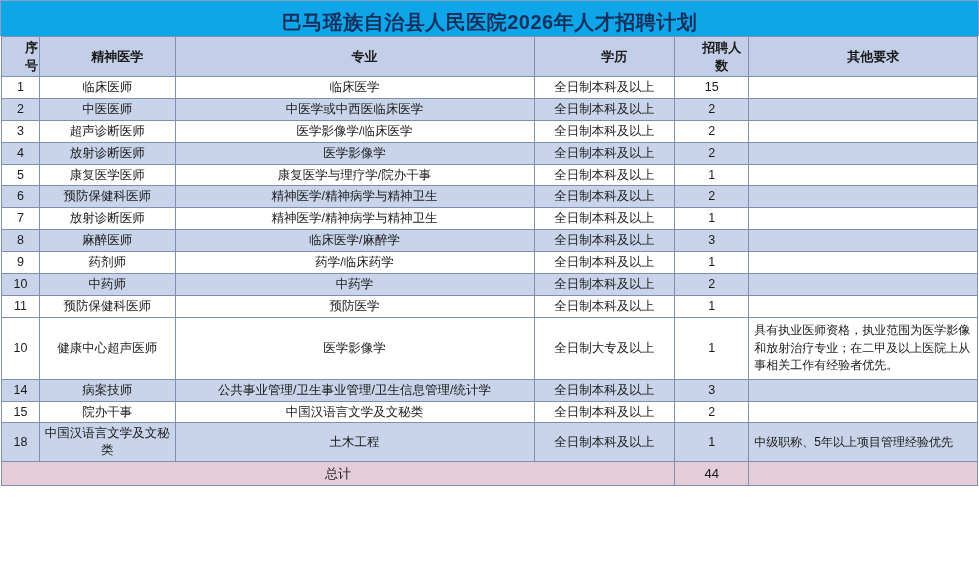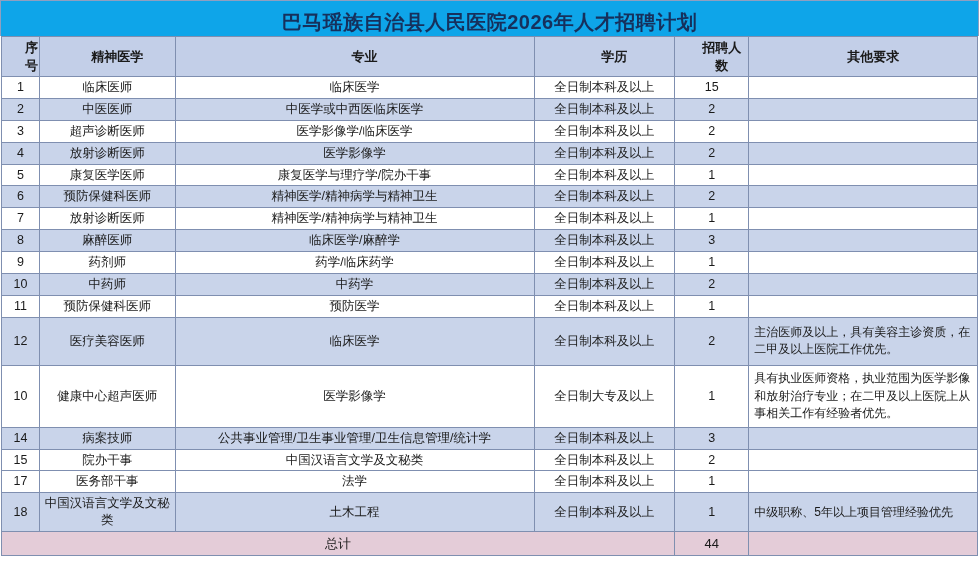--- a/index.html
+++ b/index.html
@@ -170,28 +170,20 @@
         <td class="req"></td>
       </tr>
       <tr class="norm">
         <td>11</td>
         <td>预防保健科医师</td>
         <td>预防医学</td>
         <td>全日制本科及以上</td>
         <td>1</td>
         <td class="req"></td>
       </tr>
-      <tr class="alt" style="height:48px">
-        <td>12</td>
-        <td>医疗美容医师</td>
-        <td>临床医学</td>
-        <td>全日制本科及以上</td>
-        <td>2</td>
-        <td class="req">主治医师及以上，具有美容主诊资质，在二甲及以上医院工作优先。</td>
-      </tr>
       <tr class="norm" style="height:62px">
         <td>10</td>
         <td>健康中心超声医师</td>
         <td>医学影像学</td>
         <td>全日制大专及以上</td>
         <td>1</td>
         <td class="req">具有执业医师资格，执业范围为医学影像和放射治疗专业；在二甲及以上医院上从事相关工作有经验者优先。</td>
       </tr>
       <tr class="alt">
         <td>14</td>
@@ -200,28 +192,20 @@
         <td>全日制本科及以上</td>
         <td>3</td>
         <td class="req"></td>
       </tr>
       <tr class="norm">
         <td>15</td>
         <td>院办干事</td>
         <td>中国汉语言文学及文秘类</td>
         <td>全日制本科及以上</td>
         <td>2</td>
-        <td class="req"></td>
-      </tr>
-      <tr class="norm">
-        <td>17</td>
-        <td>医务部干事</td>
-        <td>法学</td>
-        <td>全日制本科及以上</td>
-        <td>1</td>
         <td class="req"></td>
       </tr>
       <tr class="alt">
         <td>18</td>
         <td>中国汉语言文学及文秘类</td>
         <td>土木工程</td>
         <td>全日制本科及以上</td>
         <td>1</td>
         <td class="req">中级职称、5年以上项目管理经验优先</td>
       </tr>

